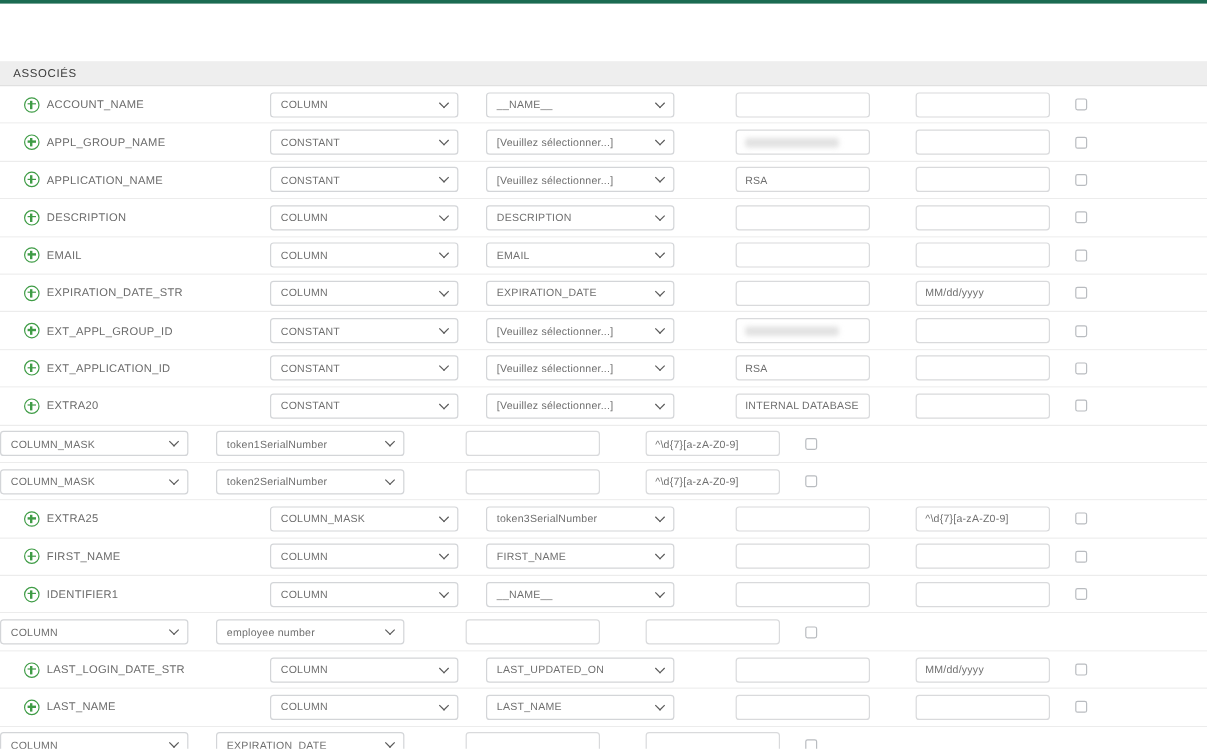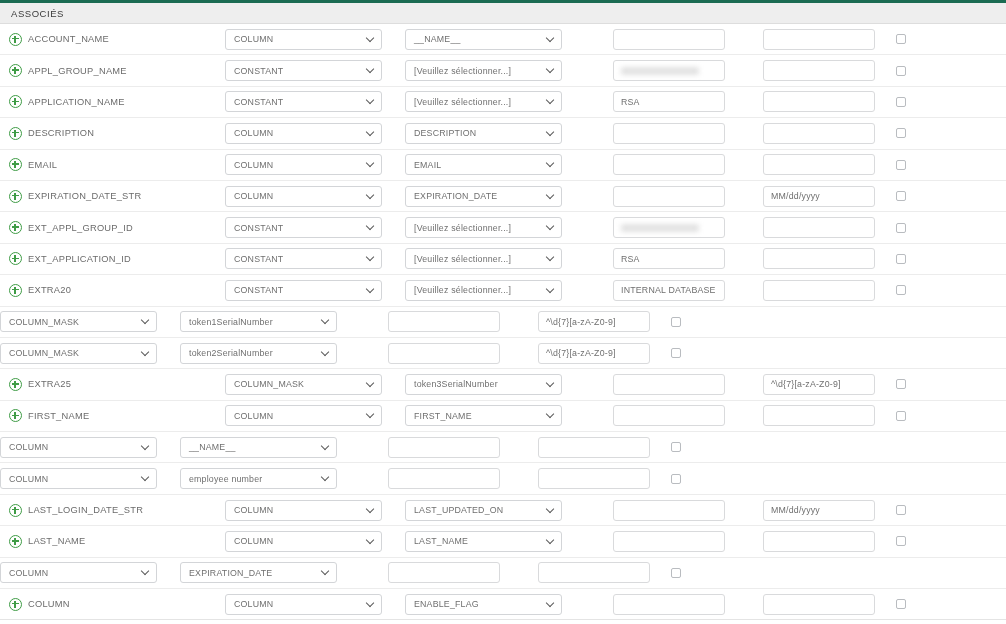--- a/index.html
+++ b/index.html
@@ -26,20 +26,21 @@
     background: #ffffff;
   }
   .panel-header {
     height: 21px;
     background: #eeeeee;
     border-bottom: 1px solid #dddddd;
     display: flex;
     align-items: center;
     padding-left: 11px;
     box-sizing: border-box;
+    margin-top: 48px;
   }
   .panel-header-title {
     font-size: 9.5px;
     letter-spacing: 0.55px;
     color: #3a3a3a;
     font-weight: 400;
   }
 
   
   .rows {
@@ -57,21 +58,21 @@
   .row:last-child {
     border-bottom: 1px solid #e4e4e4;
   }
 
   
   .col-attr {
     width: 225px;
     flex: 0 0 225px;
     display: flex;
     align-items: center;
-    padding-left: 9px;
+    padding-left: 20px;
     box-sizing: border-box;
   }
   .plus-icon {
     width: 11px;
     height: 11px;
     flex: 0 0 11px;
     border: 1.3px solid #3f9c46;
     border-radius: 50%;
     position: relative;
     margin-right: 6px;
@@ -609,20 +610,24 @@
           <div class="col-fmt">
             <div class="txt">
               <span></span>
             </div>
           </div>
           <div class="col-chk">
             <span class="chk"></span>
           </div>
         </div>
         <div class="row">
+          <div class="col-attr">
+            <span class="plus-icon"></span>
+            <span class="attr-label">IDENTIFIER1</span>
+          </div>
           <div class="col-sel1">
             <div class="sel">
               <span>COLUMN</span>
               <span class="chev"></span>
             </div>
           </div>
           <div class="col-sel2">
             <div class="sel">
               <span>__NAME__</span>
               <span class="chev"></span>

